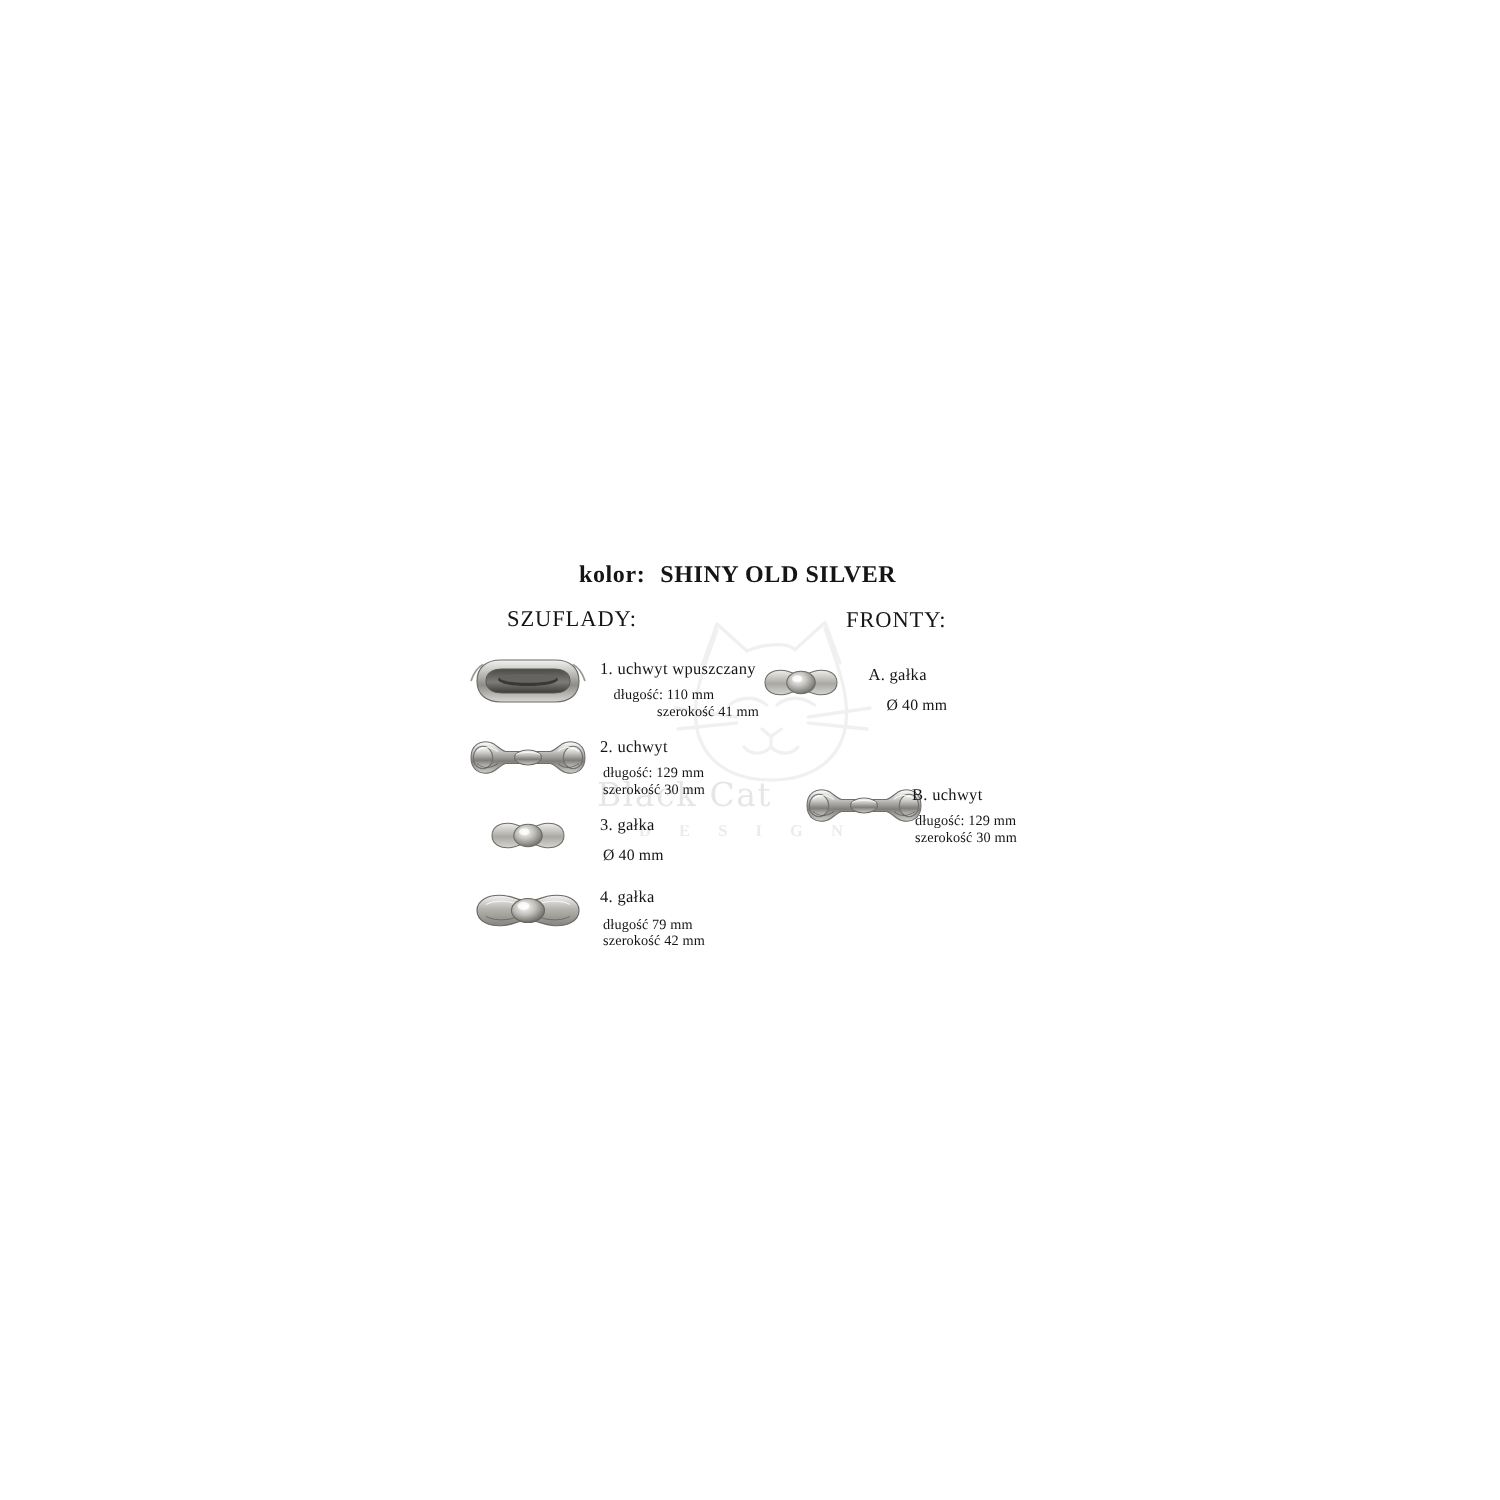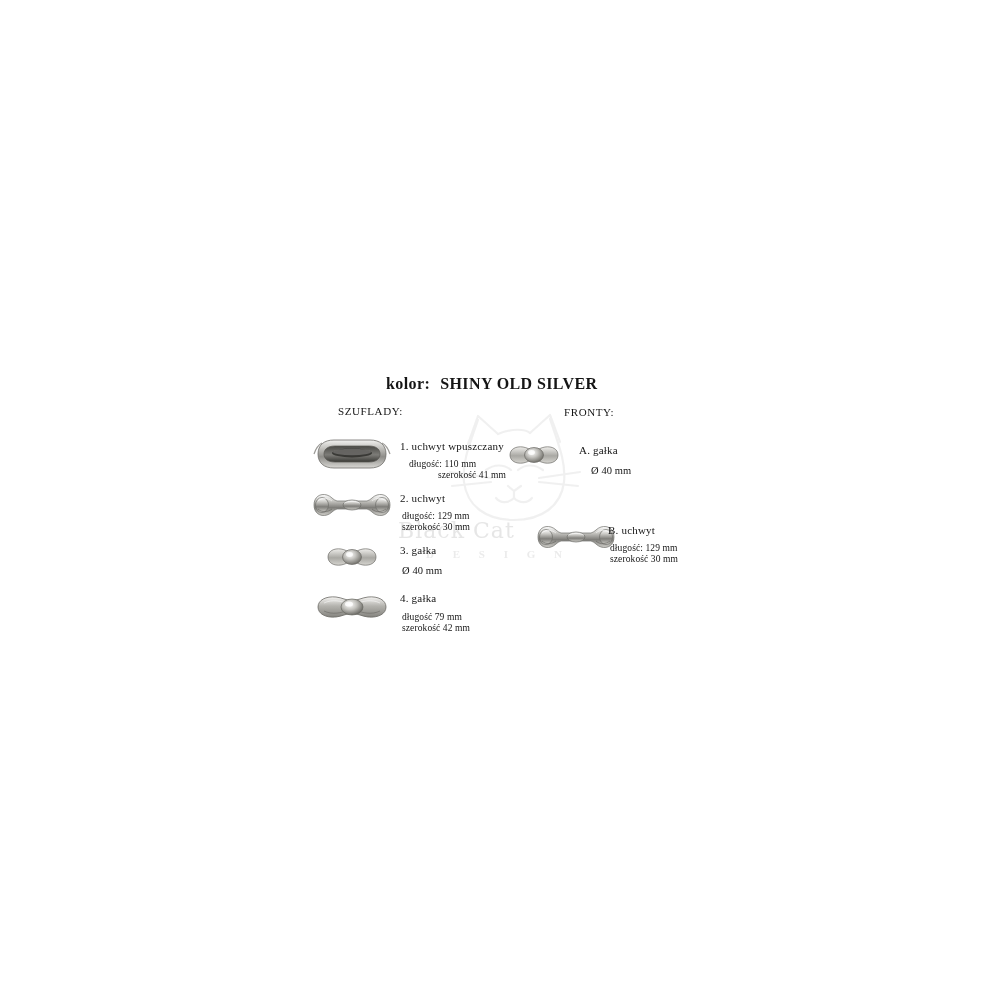--- a/index.html
+++ b/index.html
@@ -63,21 +63,21 @@
     font-size: 16px;
     font-weight: bold;
     letter-spacing: 0.4px;
     white-space: nowrap;
   }
   .kolor-line .kolor-label { font-weight: bold; }
   .kolor-line .kolor-value { font-weight: bold; margin-left: 10px; }
 
   .col-title {
     position: absolute;
-    font-size: 11px;
+    font-size: 15px;
     letter-spacing: 0.6px;
     white-space: nowrap;
   }
   .col-title.left  { left: 338px; top: 405px; }
   .col-title.right { left: 564px; top: 406px; }
 
   
   .row {
     position: absolute;
   }

